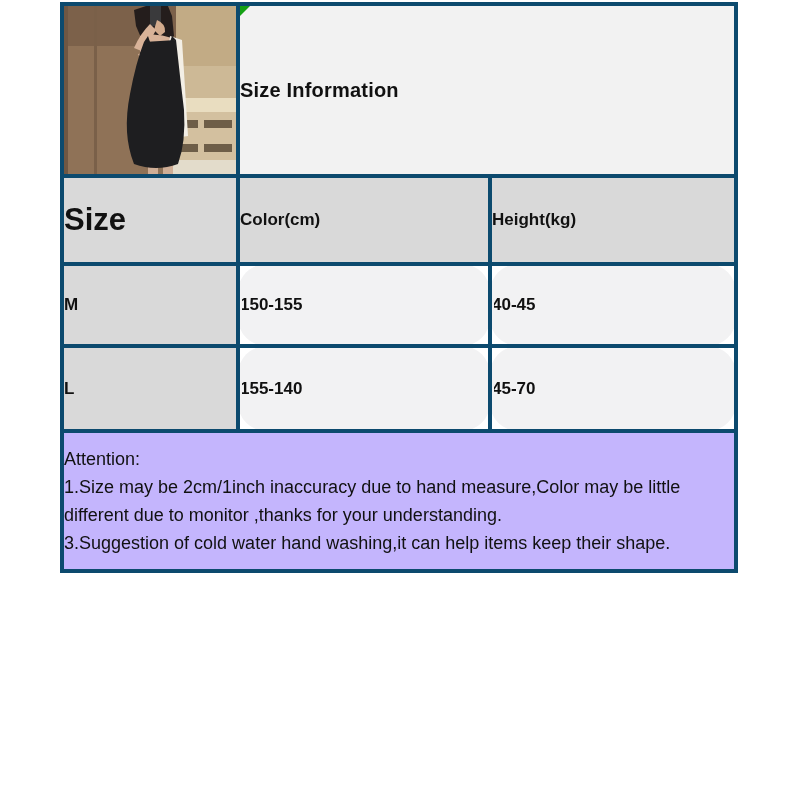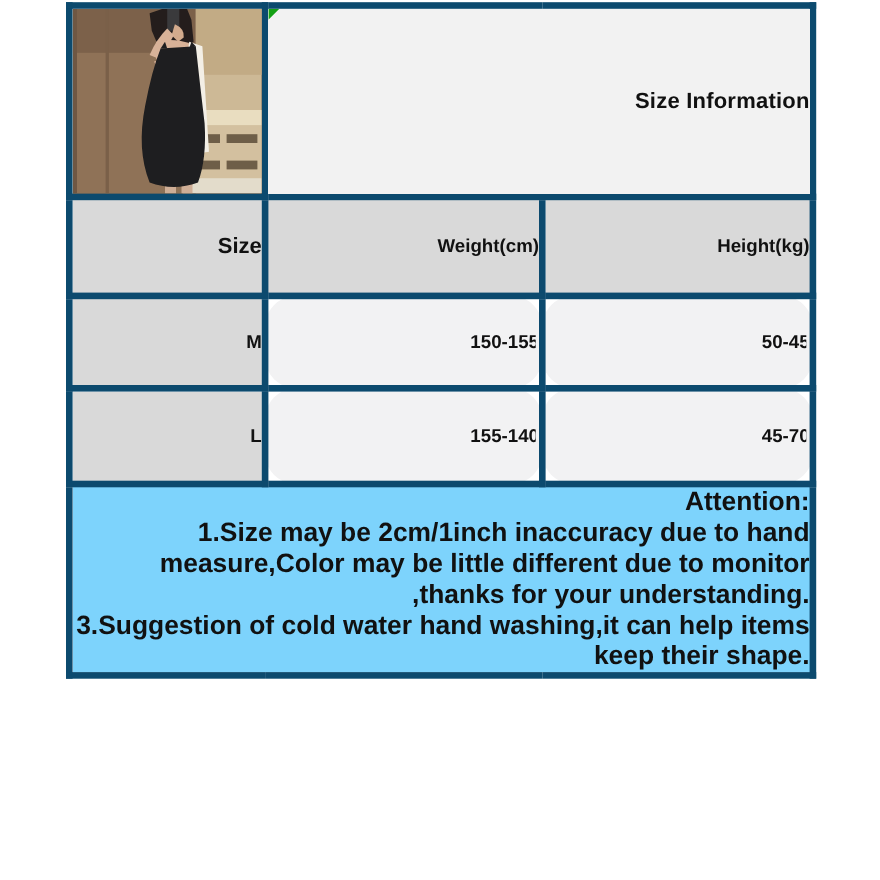--- a/index.html
+++ b/index.html
@@ -16,22 +16,22 @@
     position: absolute;
     left: 60px;
     top: 2px;
   }
   table.size-sheet {
     border-collapse: collapse;
     table-layout: fixed;
     border: 3px solid #1c1c1c;
   }
   table.size-sheet td, table.size-sheet th {
-    border: 6px solid #0c4a6e;
-    text-align: right;
+    border: 4px solid #0c4a6e;
+    text-align: left;
     vertical-align: middle;
     overflow: hidden;
     padding: 0;
   }
   col.c1 { width: 176px; }
   col.c2 { width: 252px; }
   col.c3 { width: 246px; }
 
   .photo-cell {
     padding: 0;
@@ -55,42 +55,42 @@
     border-top: 10px solid #14a014;
     border-right: 10px solid transparent;
   }
 
   .header-row th {
     background: #d9d9d9;
     font-weight: bold;
     font-size: 17px;
   }
   .header-row th.size-col-header {
-    font-size: 20px;
+    font-size: 31px;
   }
 
   .size-cell {
     background: #d9d9d9;
     font-weight: bold;
     font-size: 17px;
   }
   .data-cell {
     background: #f2f2f3;
     font-weight: bold;
     font-size: 17px;
     border-radius: 28px;
   }
 
   .attention-cell {
-    background: #7dd3fc;
+    background: #c4b5fd;
     text-align: left;
     vertical-align: top;
     padding: 3px 5px;
-    font-size: 24px;
-    font-weight: bold;
+    font-size: 18px;
+    font-weight: normal;
     line-height: 28px;
   }
   .attention-cell .note { margin: 0; }
 </style>
 </head>
 <body>
 
 <div class="sheet">
   <table class="size-sheet">
     <colgroup>
@@ -142,28 +142,28 @@
         </svg>
       </td>
       <td class="title-cell" colspan="2">
         <span class="green-marker"></span>
         <span>Size Information</span>
       </td>
     </tr>
 
     <tr class="header-row">
       <th class="size-col-header" style="height:84px;">Size</th>
-      <th>Weight(cm)</th>
+      <th>Color(cm)</th>
       <th>Height(kg)</th>
     </tr>
 
     <tr>
       <td class="size-cell" style="height:78px;">M</td>
       <td class="data-cell">150-155</td>
-      <td class="data-cell">50-45</td>
+      <td class="data-cell">40-45</td>
     </tr>
     <tr>
       <td class="size-cell" style="height:81px;">L</td>
       <td class="data-cell">155-140</td>
       <td class="data-cell">45-70</td>
     </tr>
 
     <tr>
       <td class="attention-cell" colspan="3" style="height:136px;">
         <div class="note">Attention:</div>

